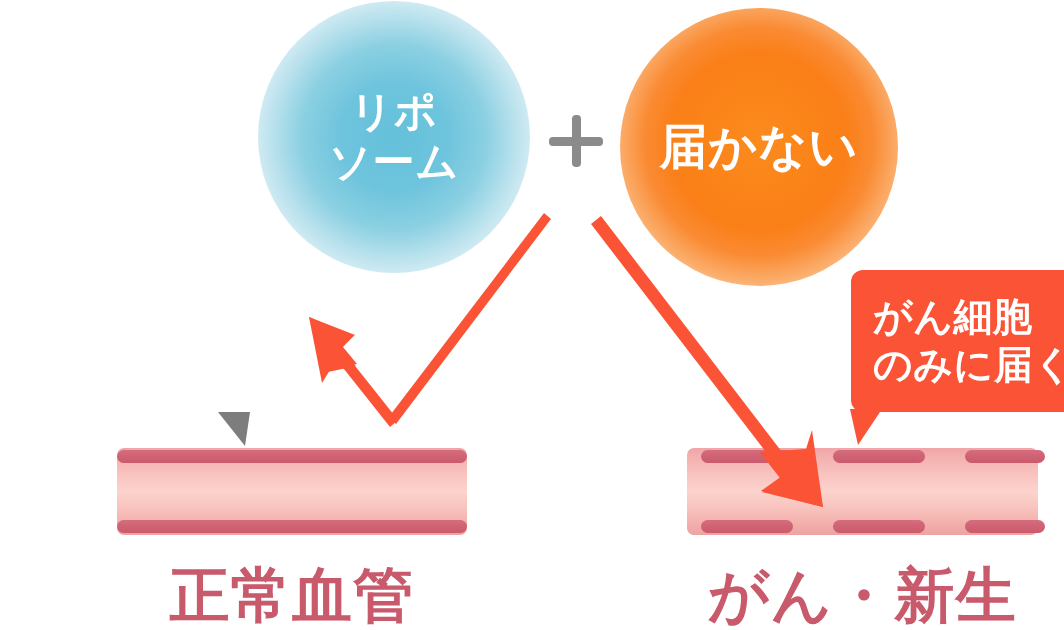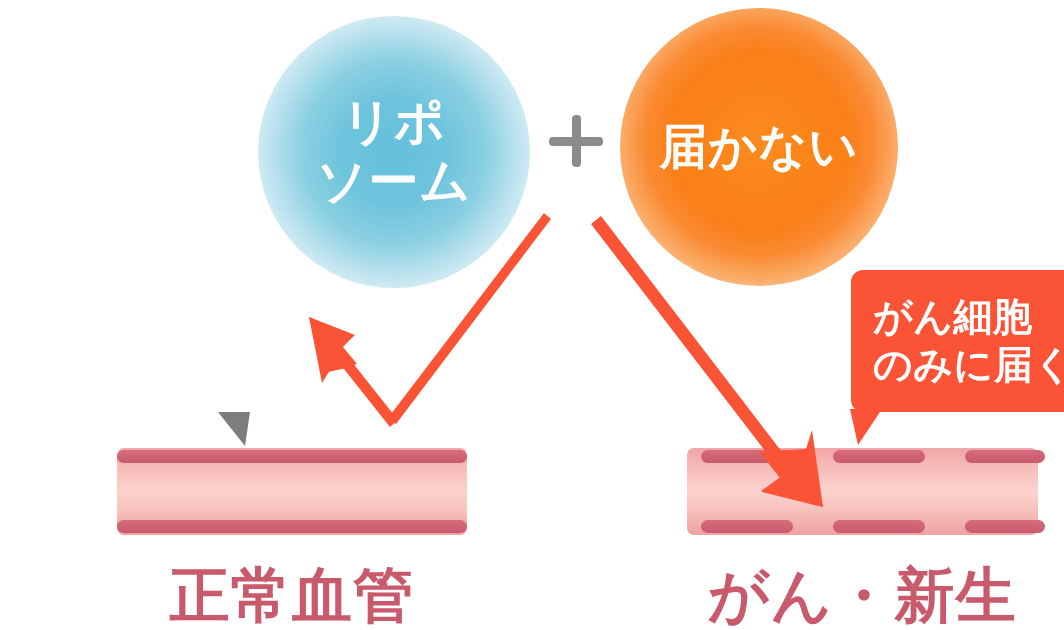--- a/index.html
+++ b/index.html
@@ -25,32 +25,32 @@
     justify-content: center;
     text-align: center;
     color: #ffffff;
     font-weight: 700;
     line-height: 1.18;
     letter-spacing: 0.02em;
     user-select: none;
   }
   #blob-liposome {
     left: 258px;
-    top: 16px;
+    top: 1px;
     width: 272px;
     height: 272px;
     background: radial-gradient(circle at 50% 50%,
         #64c0da 0%,
         #6ec4dd 28%,
         #8bd0e2 48%,
         #b6e0ec 62%,
         #d8eef5 74%,
         #f0f9fb 85%,
         #ffffff 95%);
-    font-size: 50px;
+    font-size: 42px;
   }
   #blob-nucleic {
     left: 620px;
     top: 8px;
     width: 278px;
     height: 278px;
     background: radial-gradient(circle at 50% 48%,
         #fb8b1e 0%,
         #fb8419 26%,
         #fa7f18 44%,

